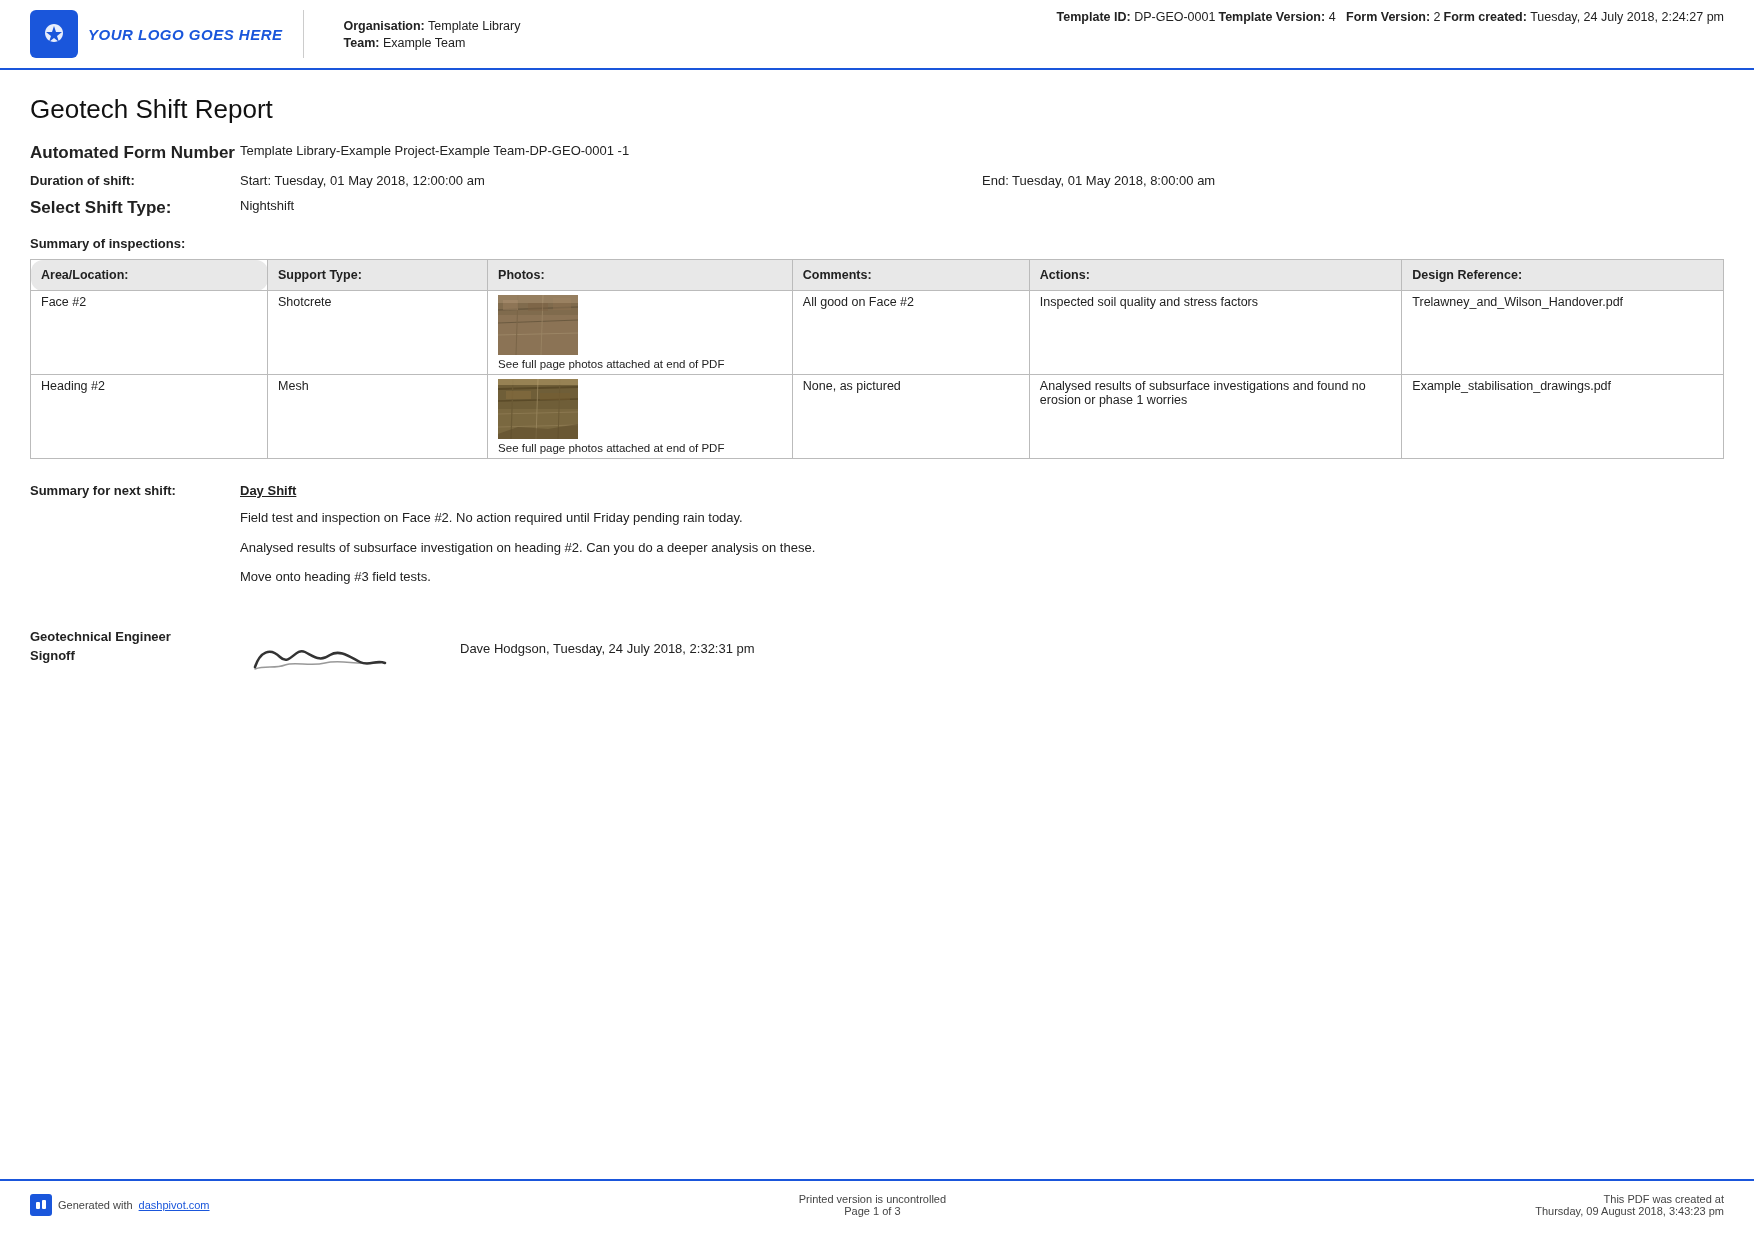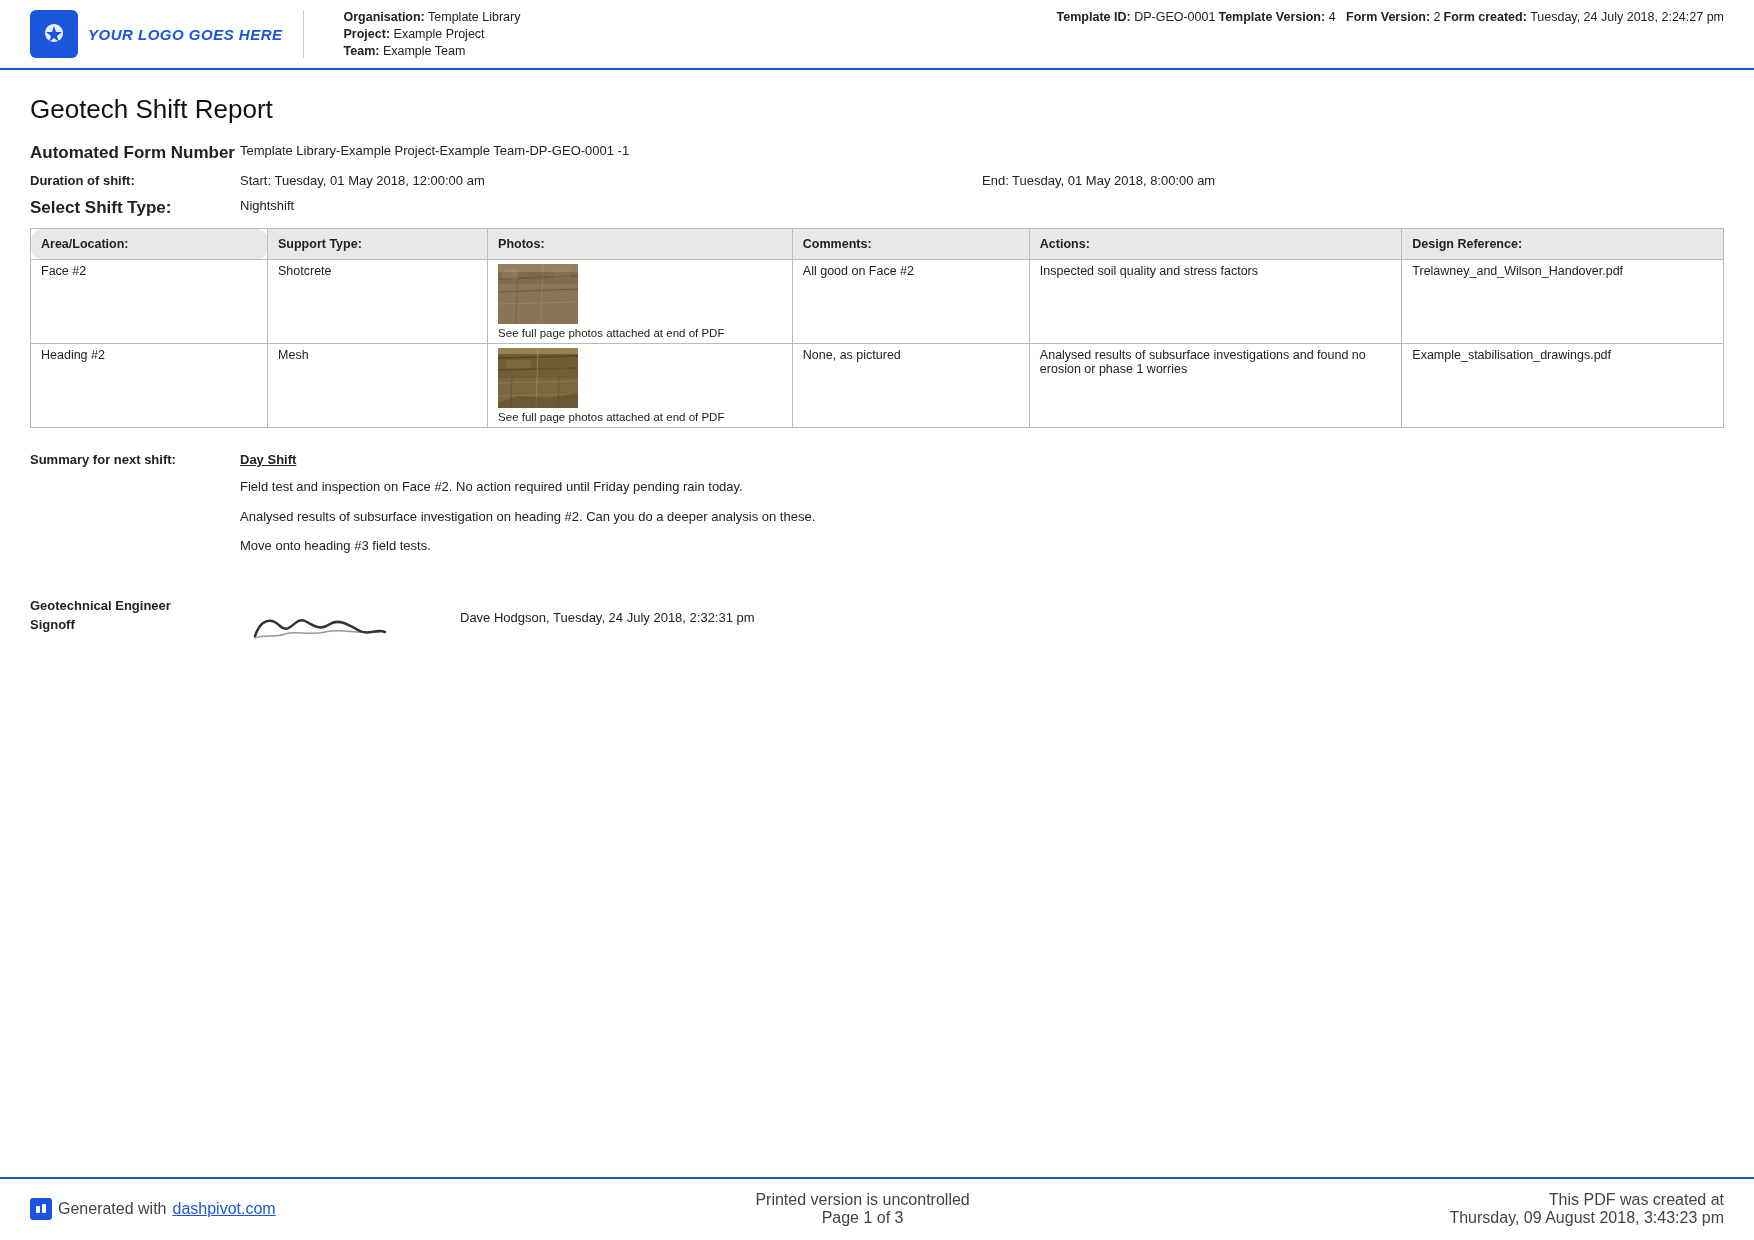--- a/index.html
+++ b/index.html
@@ -206,29 +206,29 @@
       margin-right: 40px;
     }
     .signoff-detail {
       font-size: 13px;
       padding-top: 14px;
     }
 
     
     .footer {
       position: absolute;
-      bottom: 1px;
+      bottom: 11px;
       left: 0;
       right: 0;
       border-top: 2px solid #1a56db;
       display: flex;
       justify-content: space-between;
       align-items: center;
       padding: 12px 30px;
-      font-size: 16px;
+      font-size: 11px;
       color: #444;
     }
     .footer-left {
       display: flex;
       align-items: center;
       gap: 6px;
     }
     .footer-logo-small {
       width: 22px;
       height: 22px;
@@ -257,24 +257,20 @@
         <path d="M14 4 C9 4 5 8 5 13 C5 18 9 22 14 22 C19 22 23 18 23 13 C23 8 19 4 14 4Z" fill="white" fill-opacity="0.9"></path>
         <path d="M14 6 L16 12 L22 12 L17 16 L19 22 L14 18 L9 22 L11 16 L6 12 L12 12Z" fill="#1a56db"></path>
       </svg>
     </div>
     <div class="logo-text">YOUR LOGO GOES HERE</div>
   </div>
   <div class="header-center">
     <p>
       <strong>Organisation:</strong>
       <span>Template Library</span>
-    </p>
-    <p>
-      <strong>Project:</strong>
-      <span>Example Project</span>
     </p>
     <p>
       <strong>Team:</strong>
       <span>Example Team</span>
     </p>
   </div>
   <div class="header-right">
     <p>
       <strong>Template ID:</strong>
       <span>DP-GEO-0001</span>
@@ -308,20 +304,21 @@
       <div class="duration-start">Start: Tuesday, 01 May 2018, 12:00:00 am</div>
       <div class="duration-end">End: Tuesday, 01 May 2018, 8:00:00 am</div>
     </div>
   </div>
 
   <div class="field-row">
     <div class="field-label">Select Shift Type:</div>
     <div class="field-value">Nightshift</div>
   </div>
 
+  <div class="section-title">Summary of inspections:</div>
 
   <table class="inspection-table">
     <thead>
       <tr>
         <th class="col-area">Area/Location:</th>
         <th class="col-support">Support Type:</th>
         <th class="col-photos">Photos:</th>
         <th class="col-comments">Comments:</th>
         <th class="col-actions">Actions:</th>
         <th class="col-design">Design Reference:</th>

